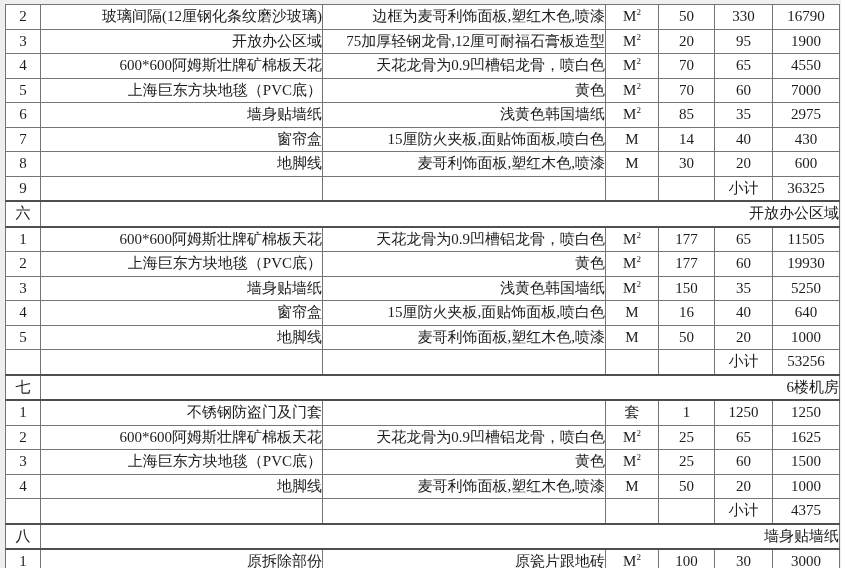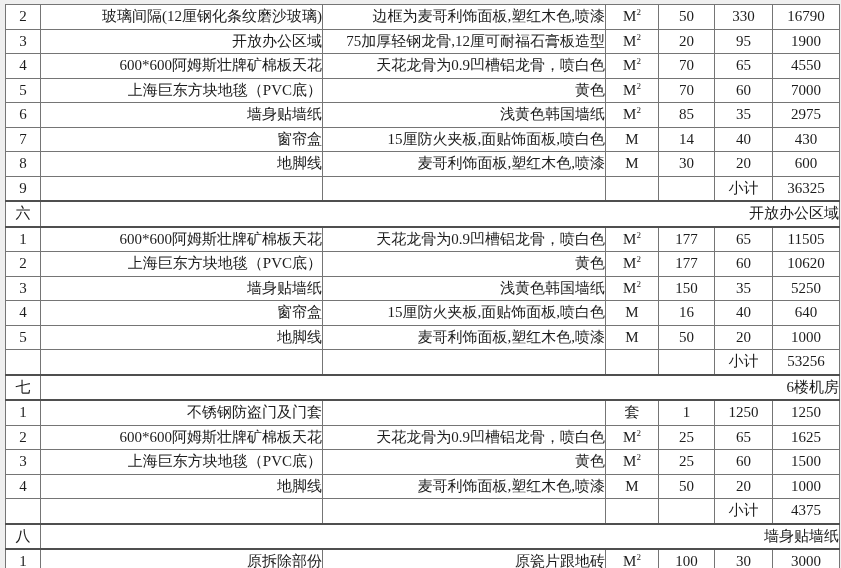--- a/index.html
+++ b/index.html
@@ -147,21 +147,21 @@
     <td class="c">11505</td>
   </tr>
 
   <tr>
     <td class="c">2</td>
     <td class="l">上海巨东方块地毯（PVC底）</td>
     <td class="l">黄色</td>
     <td class="c"><span>M</span><sup class="u">2</sup></td>
     <td class="c">177</td>
     <td class="c">60</td>
-    <td class="c">10620</td>
+    <td class="c">19930</td>
   </tr>
 
   <tr>
     <td class="c">3</td>
     <td class="l">墙身贴墙纸</td>
     <td class="l">浅黄色韩国墙纸</td>
     <td class="c"><span>M</span><sup class="u">2</sup></td>
     <td class="c">150</td>
     <td class="c">35</td>
     <td class="c">5250</td>

